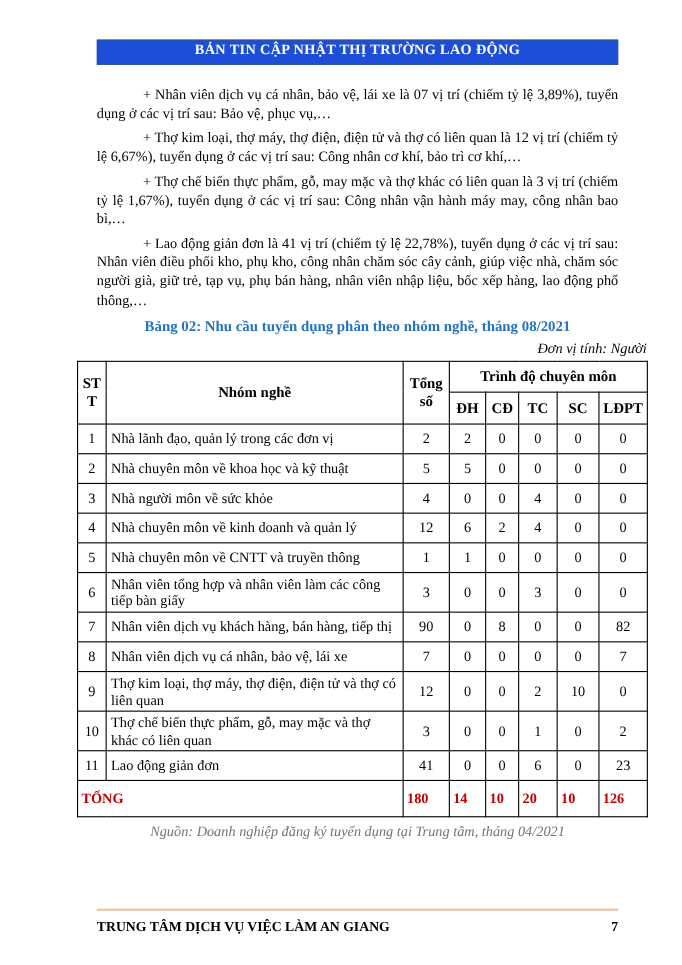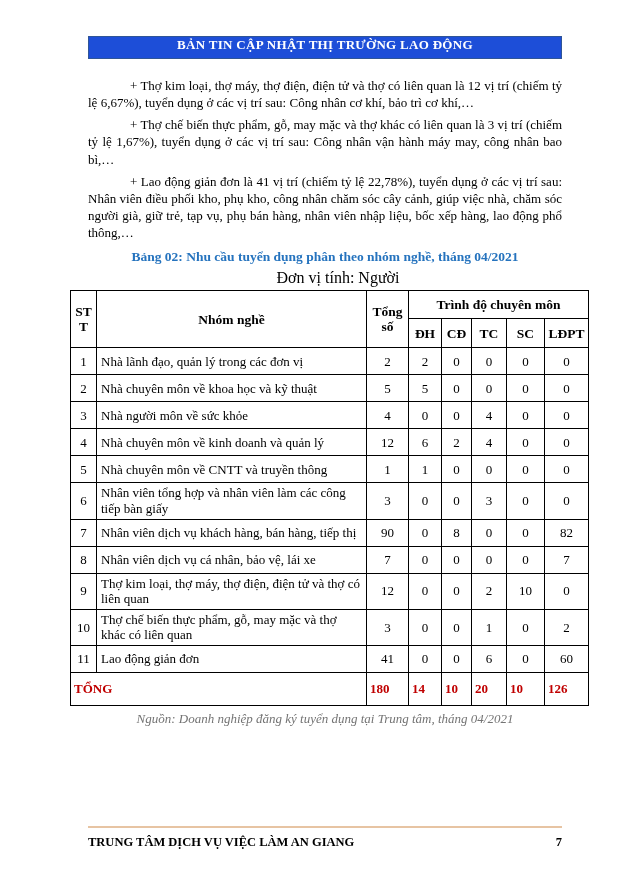--- a/index.html
+++ b/index.html
@@ -16,21 +16,21 @@
   .content{margin-top:18px;}
   .para{
     margin:0 0 5px 0;text-align:justify;text-indent:42px;
     font-size:13px;line-height:1.32;
   }
   .caption{
     margin:8px 0 4px 0;text-align:center;font-weight:bold;
     font-size:13.5px;color:#2573BE;
   }
   .unit-note{
-    text-align:center;font-size:16px;
+    text-align:right;font-style:italic;font-size:13px;
     margin:0 -26px 3px 0;
   }
   table.recruit{
     border-collapse:collapse;table-layout:fixed;width:518px;
     margin-left:-18px;font-size:13px;
   }
   table.recruit th,table.recruit td{border:1px solid #000;overflow:hidden;}
   table.recruit th{
     font-weight:bold;text-align:center;vertical-align:middle;
     font-size:13.5px;line-height:1.15;padding:1px 0;
@@ -59,25 +59,26 @@
 </head>
 <body>
 
 <div class="page">
 
   <div class="header-bar">
     <span>BẢN TIN CẬP NHẬT THỊ TRƯỜNG LAO ĐỘNG</span>
   </div>
 
   <div class="content">
+    <p class="para">+ Nhân viên dịch vụ cá nhân, bảo vệ, lái xe là 07 vị trí (chiếm tỷ lệ 3,89%), tuyển dụng ở các vị trí sau: Bảo vệ, phục vụ,…</p>
     <p class="para">+ Thợ kim loại, thợ máy, thợ điện, điện tử và thợ có liên quan là 12 vị trí (chiếm tỷ lệ 6,67%), tuyển dụng ở các vị trí sau: Công nhân cơ khí, bảo trì cơ khí,…</p>
     <p class="para">+ Thợ chế biến thực phẩm, gỗ, may mặc và thợ khác có liên quan là 3 vị trí (chiếm tỷ lệ 1,67%), tuyển dụng ở các vị trí sau: Công nhân vận hành máy may, công nhân bao bì,…</p>
     <p class="para">+ Lao động giản đơn là 41 vị trí (chiếm tỷ lệ 22,78%), tuyển dụng ở các vị trí sau: Nhân viên điều phối kho, phụ kho, công nhân chăm sóc cây cảnh, giúp việc nhà, chăm sóc người già, giữ trẻ, tạp vụ, phụ bán hàng, nhân viên nhập liệu, bốc xếp hàng, lao động phổ thông,…</p>
 
-    <div class="caption">Bảng 02: Nhu cầu tuyển dụng phân theo nhóm nghề, tháng 04/2021</div>
+    <div class="caption">Bảng 02: Nhu cầu tuyển dụng phân theo nhóm nghề, tháng 08/2021</div>
     <div class="unit-note">Đơn vị tính: Người</div>
 
     <table class="recruit">
       <colgroup>
         <col style="width:26px">
           <col style="width:270px">
           <col style="width:42px">
         <col style="width:33px">
           <col style="width:30px">
           <col style="width:35px">
@@ -201,21 +202,21 @@
           <td class="num">2</td>
         </tr>
         <tr>
           <td class="num">11</td>
           <td class="name">Lao động giản đơn</td>
           <td class="num">41</td>
           <td class="num">0</td>
           <td class="num">0</td>
           <td class="num">6</td>
           <td class="num">0</td>
-          <td class="num">60</td>
+          <td class="num">23</td>
         </tr>
         <tr class="total-row">
           <td colspan="2">TỔNG</td>
           <td class="num">180</td>
           <td class="num">14</td>
           <td class="num">10</td>
           <td class="num">20</td>
           <td class="num">10</td>
           <td class="num">126</td>
         </tr>

